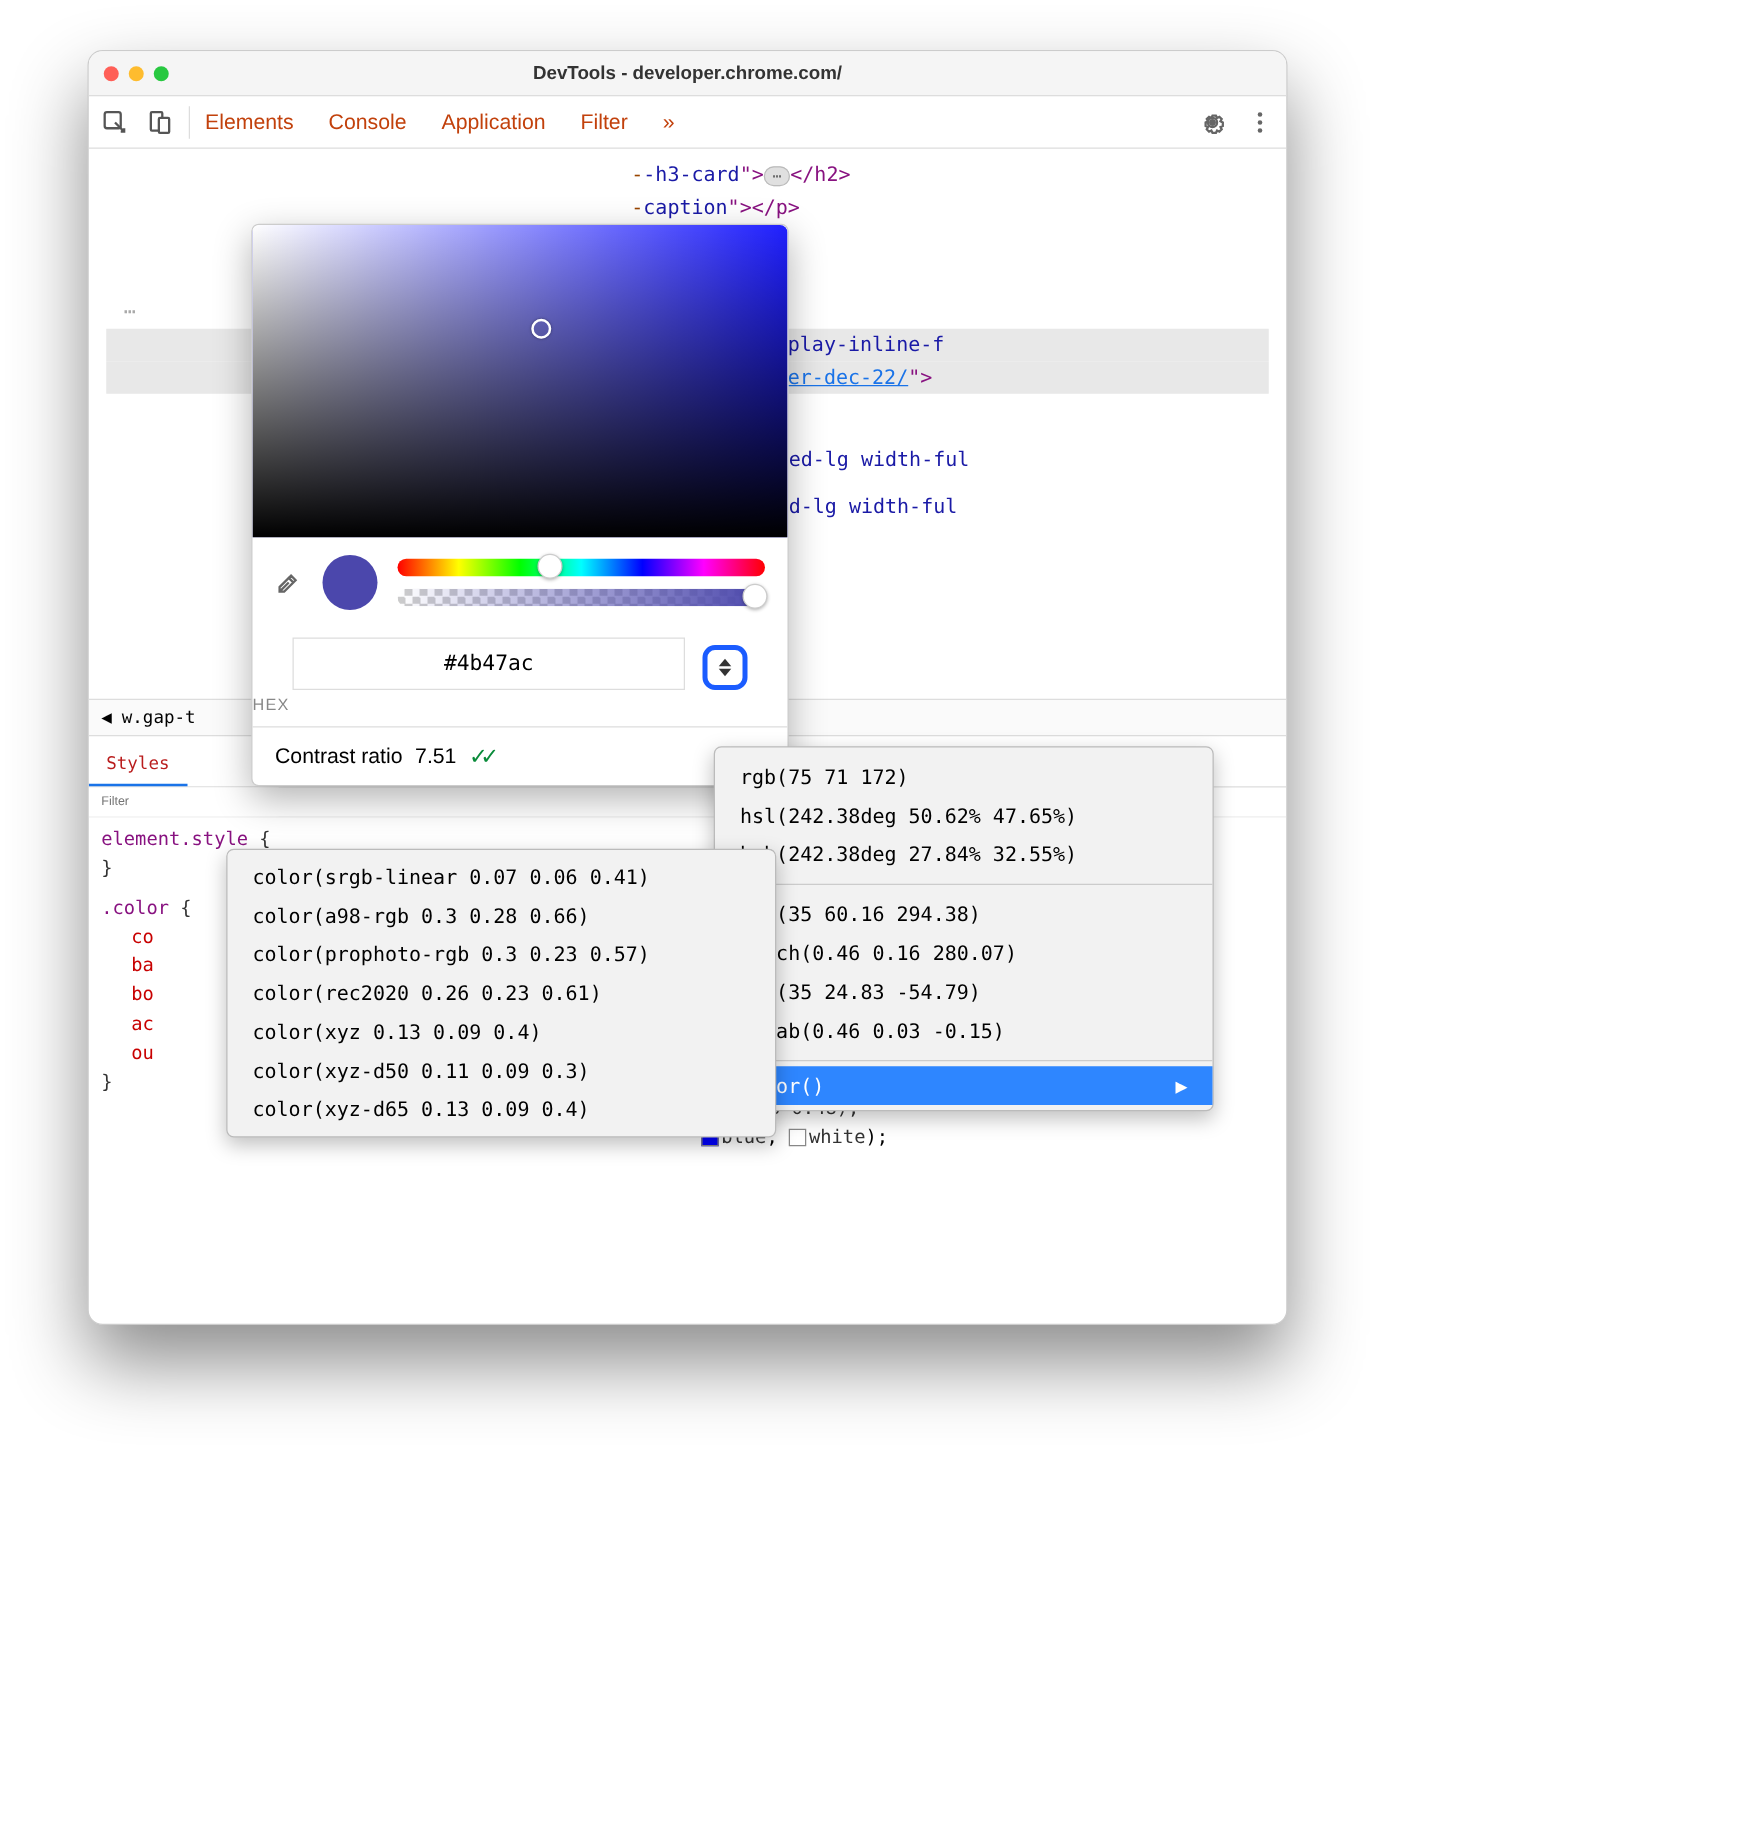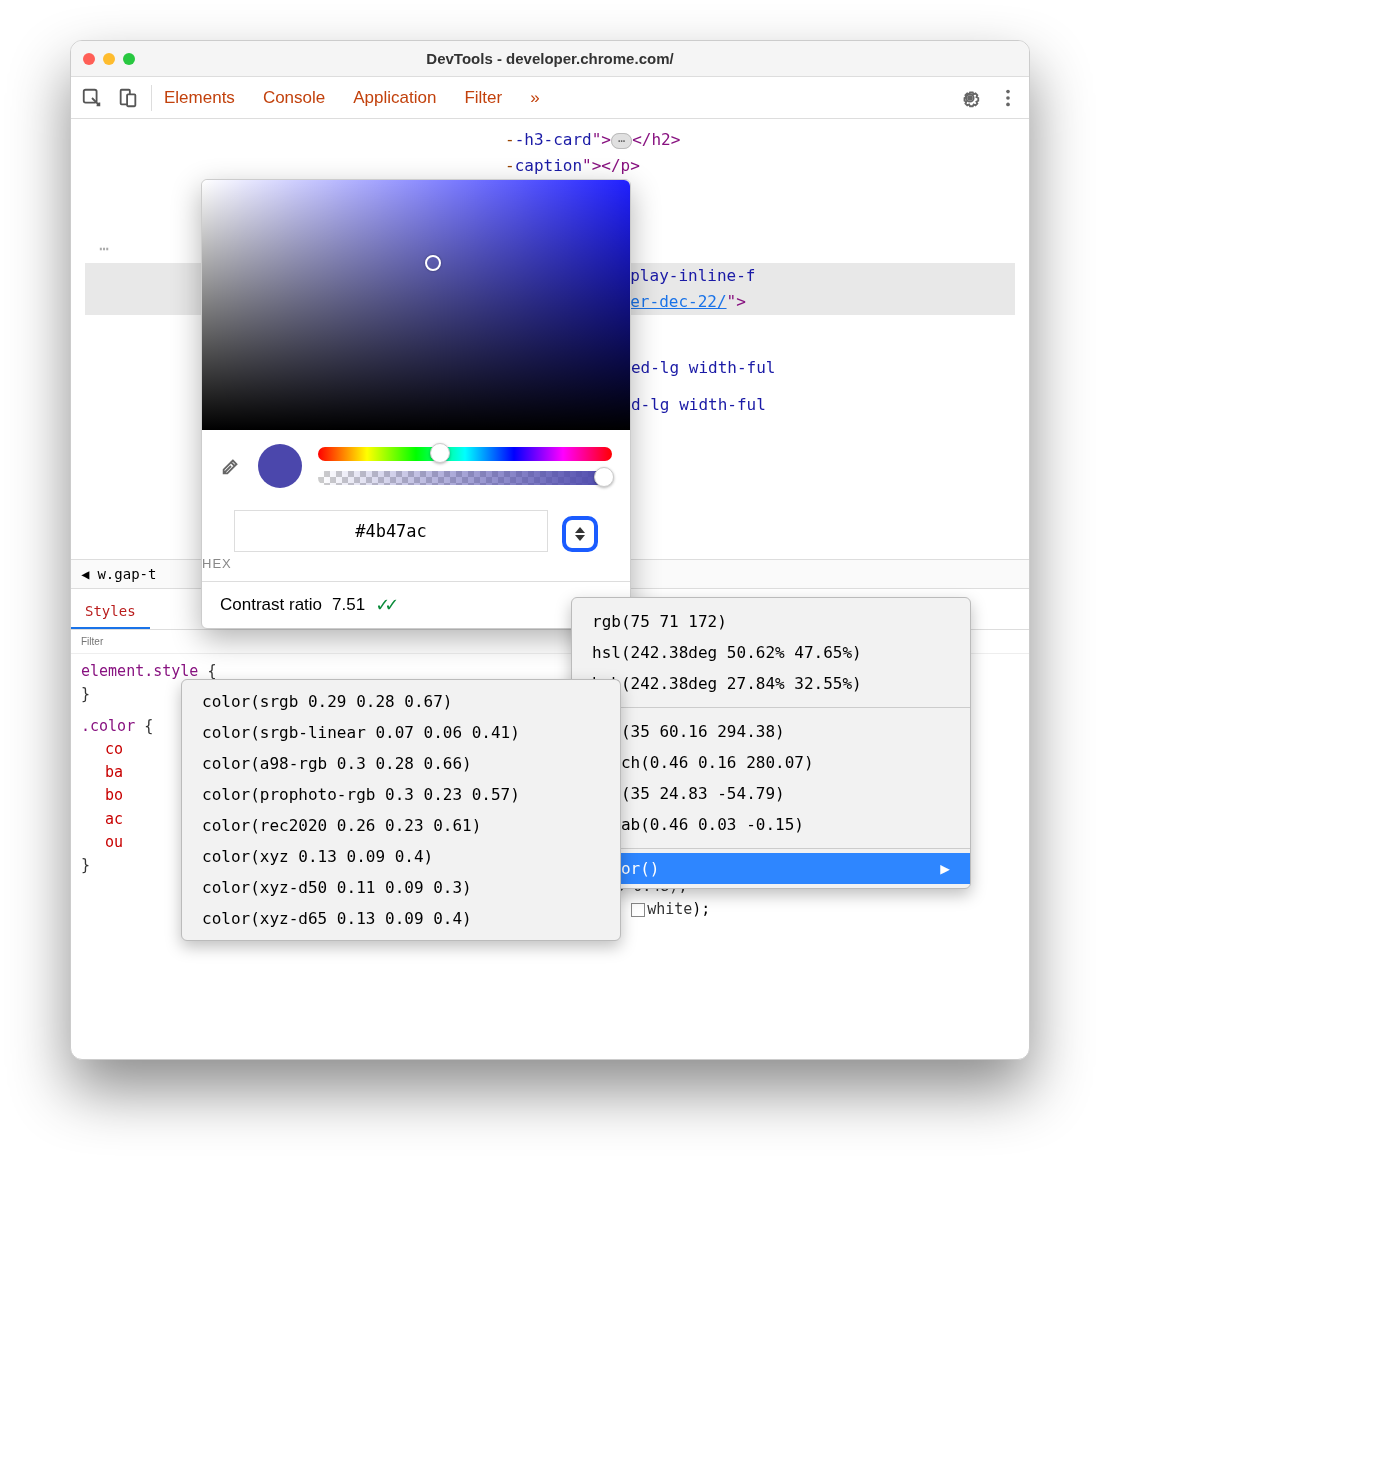--- a/index.html
+++ b/index.html
@@ -214,21 +214,20 @@
         <div class="item">oklab(0.46 0.03 -0.15)</div>
       </div>
       <div class="sep1"></div>
       <div class="item sel">
         <span>color()</span>
         <span class="arrow">▶</span>
       </div>
     </div>
 
     <div class="menu2">
-      <div class="item">color(srgb 0.29 0.28 0.67)</div>
       <div class="item">color(srgb-linear 0.07 0.06 0.41)</div>
       <div class="item">color(a98-rgb 0.3 0.28 0.66)</div>
       <div class="item">color(prophoto-rgb 0.3 0.23 0.57)</div>
       <div class="item">color(rec2020 0.26 0.23 0.61)</div>
       <div class="item">color(xyz 0.13 0.09 0.4)</div>
       <div class="item">color(xyz-d50 0.11 0.09 0.3)</div>
       <div class="item">color(xyz-d65 0.13 0.09 0.4)</div>
     </div>
 
   </div>

